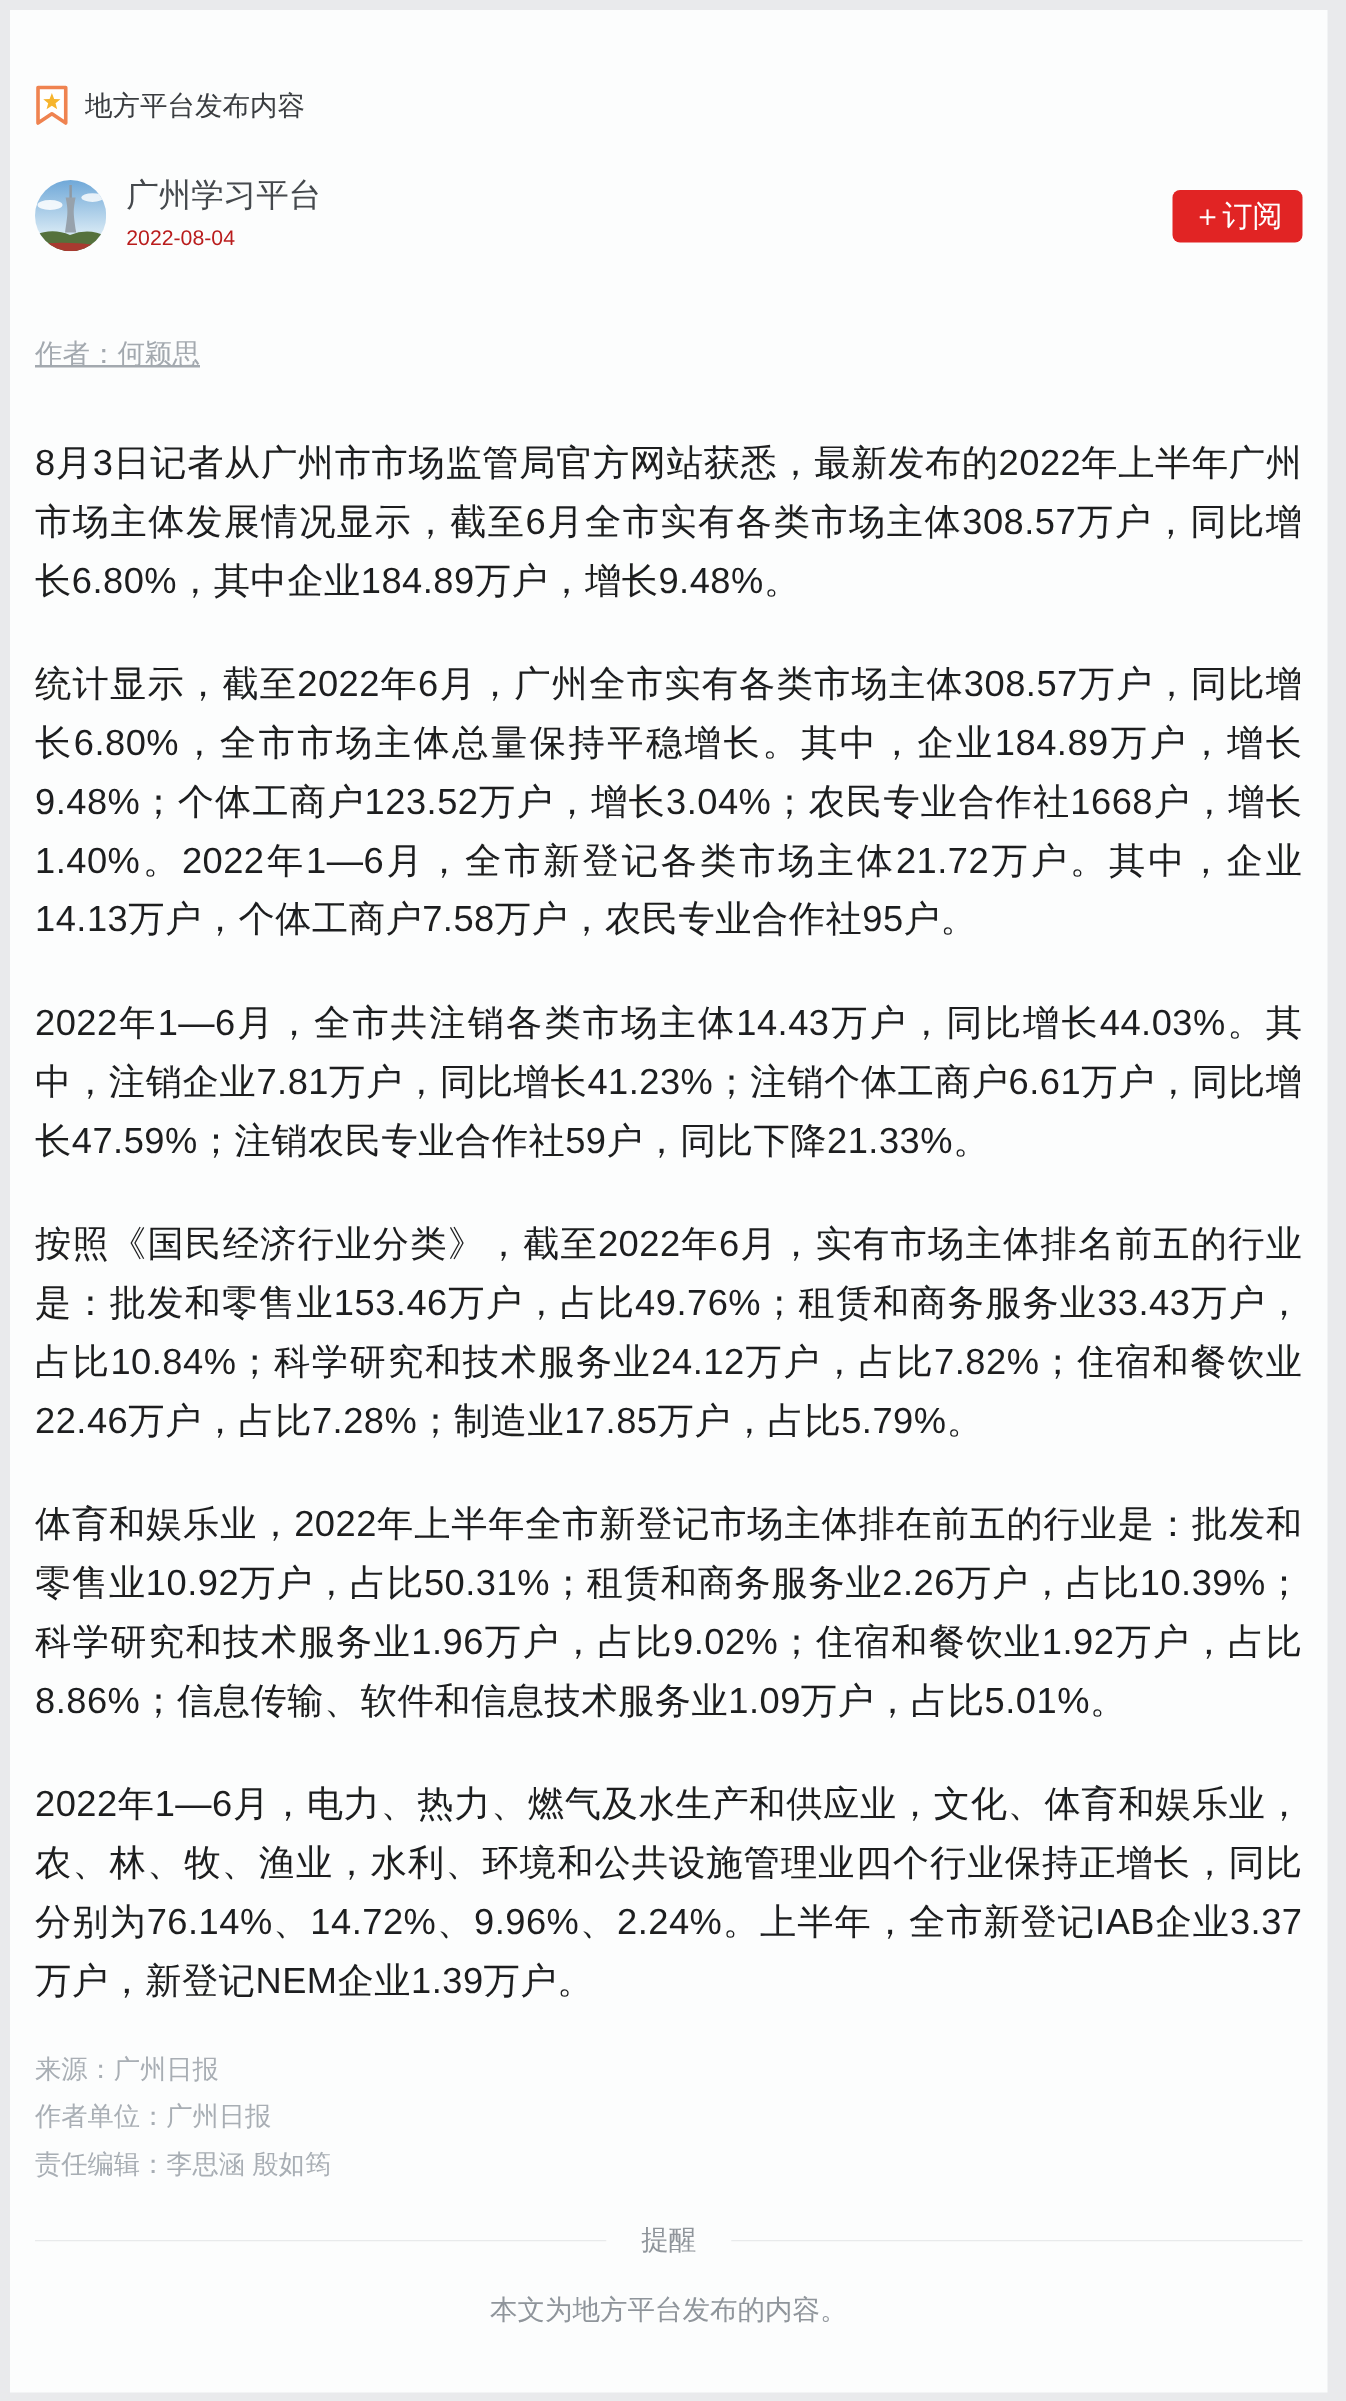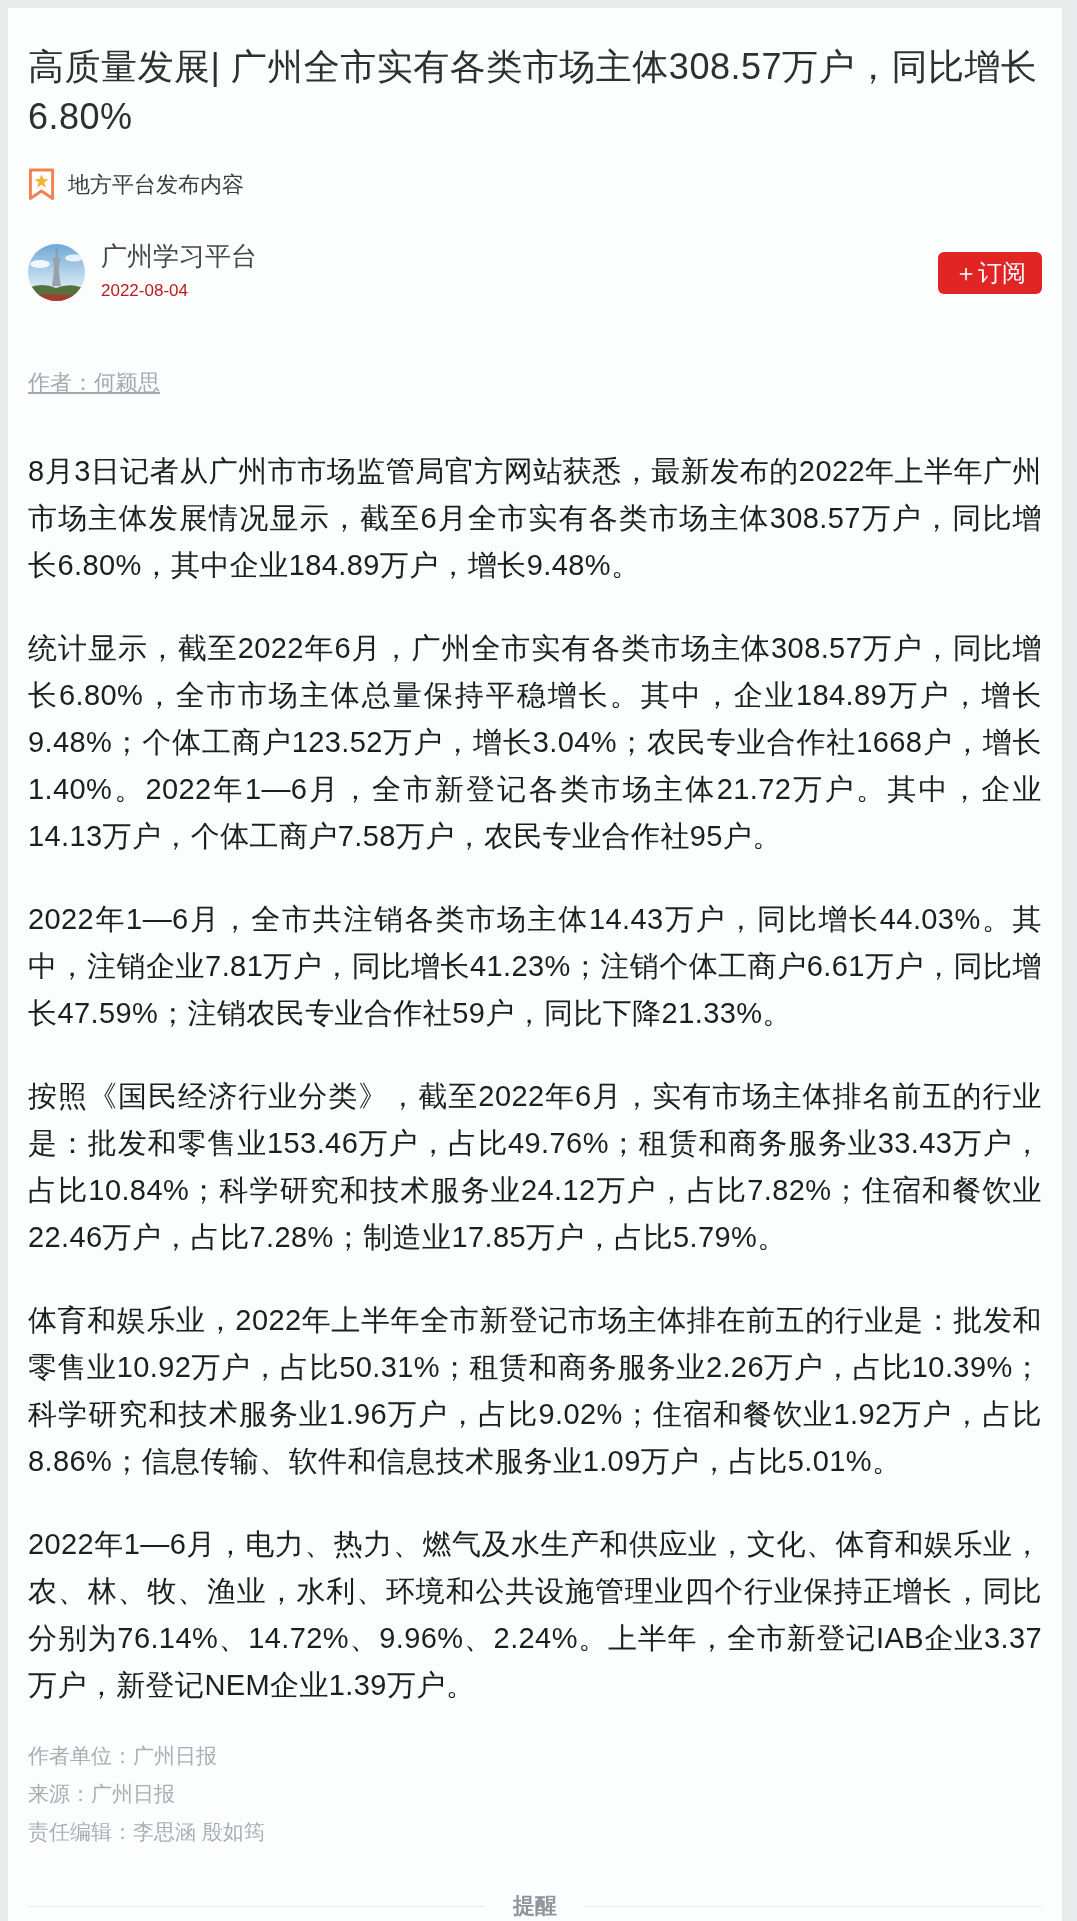--- a/index.html
+++ b/index.html
@@ -103,38 +103,36 @@
     margin-top:26px;
     display:flex;
     align-items:center;
   }
   .notice-divider .line{
     flex:1;
     height:1px;
     background:#e8eaeb;
   }
   .notice-title{
-    margin:14px 28px;
+    margin:0 28px;
     font-size:22px;
     color:#8f959b;
-    font-weight:bold;
   }
   .notice-text{
     margin-top:26px;
     text-align:center;
     font-size:22px;
     color:#8f959b;
   }
 </style>
 </head>
 <body>
 
 <div class="card">
 
-  <h1 class="title">高质量发展| 广州全市实有各类市场主体308.57万户，同比增长6.80%</h1>
 
   <div class="badge-row">
     <span class="icon">
       <svg width="27" height="33" viewBox="0 0 28 34">
         <path d="M2.5 2 H25.5 V31.5 L14 23.8 L2.5 31.5 Z" fill="#ffffff" stroke="#ef8350" stroke-width="3" stroke-linejoin="round"></path>
         <polygon points="14,6.5 15.88,11.41 21.13,11.68 17.04,14.99 18.41,20.07 14,17.2 9.59,20.07 10.96,14.99 6.87,11.68 12.12,11.41" fill="#f6b42d"></polygon>
       </svg>
     </span>
     <span class="badge-label">地方平台发布内容</span>
   </div>
@@ -170,22 +168,22 @@
   <div class="article">
     <p>8月3日记者从广州市市场监管局官方网站获悉，最新发布的2022年上半年广州市场主体发展情况显示，截至6月全市实有各类市场主体308.57万户，同比增长6.80%，其中企业184.89万户，增长9.48%。</p>
     <p>统计显示，截至2022年6月，广州全市实有各类市场主体308.57万户，同比增长6.80%，全市市场主体总量保持平稳增长。其中，企业184.89万户，增长9.48%；个体工商户123.52万户，增长3.04%；农民专业合作社1668户，增长1.40%。2022年1—6月，全市新登记各类市场主体21.72万户。其中，企业14.13万户，个体工商户7.58万户，农民专业合作社95户。</p>
     <p>2022年1—6月，全市共注销各类市场主体14.43万户，同比增长44.03%。其中，注销企业7.81万户，同比增长41.23%；注销个体工商户6.61万户，同比增长47.59%；注销农民专业合作社59户，同比下降21.33%。</p>
     <p>按照《国民经济行业分类》，截至2022年6月，实有市场主体排名前五的行业是：批发和零售业153.46万户，占比49.76%；租赁和商务服务业33.43万户，占比10.84%；科学研究和技术服务业24.12万户，占比7.82%；住宿和餐饮业22.46万户，占比7.28%；制造业17.85万户，占比5.79%。</p>
     <p>体育和娱乐业，2022年上半年全市新登记市场主体排在前五的行业是：批发和零售业10.92万户，占比50.31%；租赁和商务服务业2.26万户，占比10.39%；科学研究和技术服务业1.96万户，占比9.02%；住宿和餐饮业1.92万户，占比8.86%；信息传输、软件和信息技术服务业1.09万户，占比5.01%。</p>
     <p>2022年1—6月，电力、热力、燃气及水生产和供应业，文化、体育和娱乐业，农、林、牧、渔业，水利、环境和公共设施管理业四个行业保持正增长，同比分别为76.14%、14.72%、9.96%、2.24%。上半年，全市新登记IAB企业3.37万户，新登记NEM企业1.39万户。</p>
   </div>
 
   <div class="meta">
+    <div>来源：广州日报</div>
     <div>作者单位：广州日报</div>
-    <div>来源：广州日报</div>
     <div>责任编辑：李思涵 殷如筠</div>
   </div>
 
   <div class="notice-divider">
     <span class="line"></span>
     <span class="notice-title">提醒</span>
     <span class="line"></span>
   </div>
 
   <div class="notice-text">本文为地方平台发布的内容。</div>

